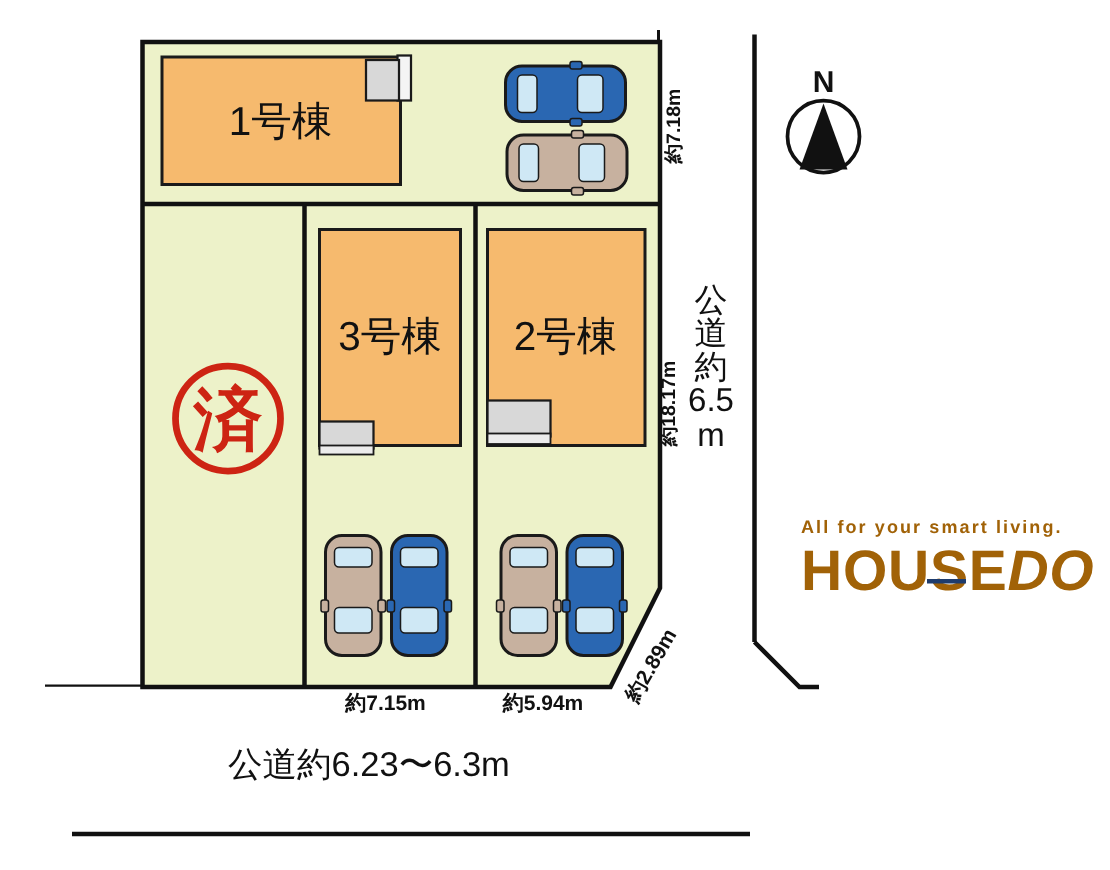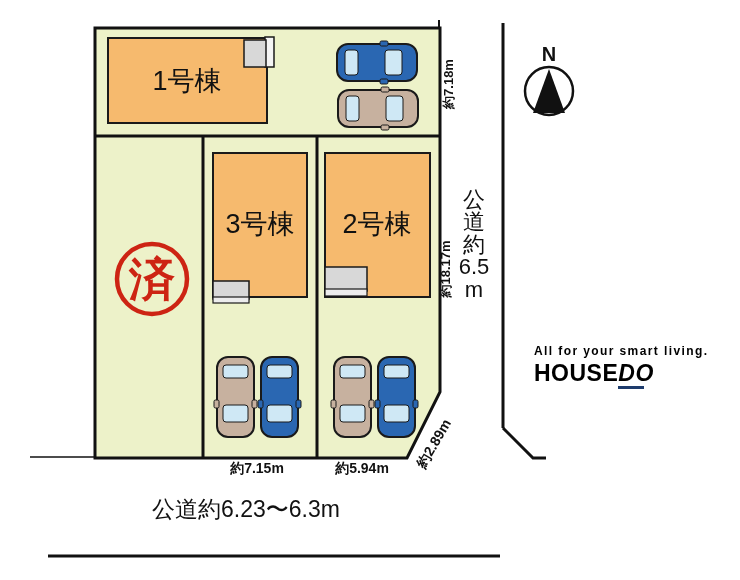--- a/index.html
+++ b/index.html
@@ -9,23 +9,23 @@
   svg text{font-family:"Liberation Sans","DejaVu Sans",sans-serif;fill:#111;}
   .bldg-label{font-size:27px;font-weight:500;}
   .dim-label{font-size:14px;font-weight:bold;}
   .dim-label-sm{font-size:13px;font-weight:bold;}
   .stamp-char{font-size:46px;font-weight:bold;fill:#cd2413;}
   .compass-n{font-size:20px;font-weight:bold;}
   .road-bottom{font-size:23px;font-weight:500;}
   #road-right-label{position:absolute;left:458px;top:189px;width:32px;
       display:flex;flex-direction:column;align-items:center;line-height:1.02;
       font-size:22px;color:#111;white-space:nowrap;}
-  #logo{position:absolute;left:534px;top:344px;width:170px;color:#000000;}
+  #logo{position:absolute;left:534px;top:344px;width:170px;color:#a16207;}
   #logo .tagline{font-size:12px;font-weight:bold;letter-spacing:1.4px;white-space:nowrap;}
-  #logo .brand{font-size:23px;font-weight:bold;letter-spacing:0.5px;margin-top:2px;white-space:nowrap;position:relative;}
+  #logo .brand{font-size:38px;font-weight:bold;letter-spacing:0.5px;margin-top:2px;white-space:nowrap;position:relative;}
   #logo .brand .do{font-style:italic;}
   #logo .underbar{position:absolute;left:84px;top:26px;width:26px;height:3px;background:#1e3c6d;}
 </style>
 </head>
 <body>
 
 <div id="stage">
 
   <svg id="plan-svg" width="740" height="580" viewBox="0 0 740 580">
 

